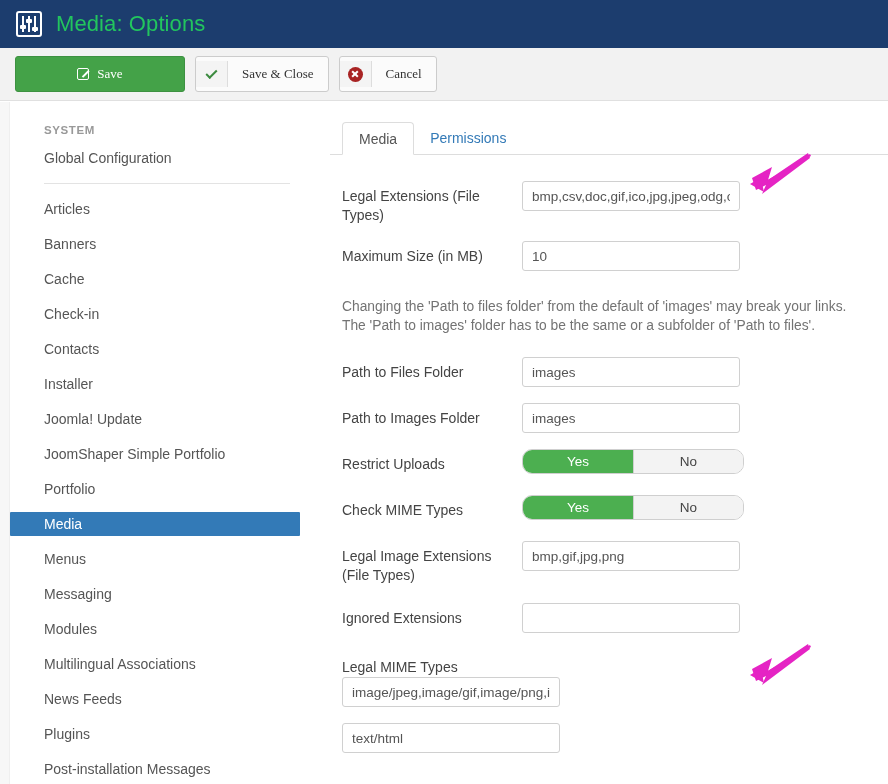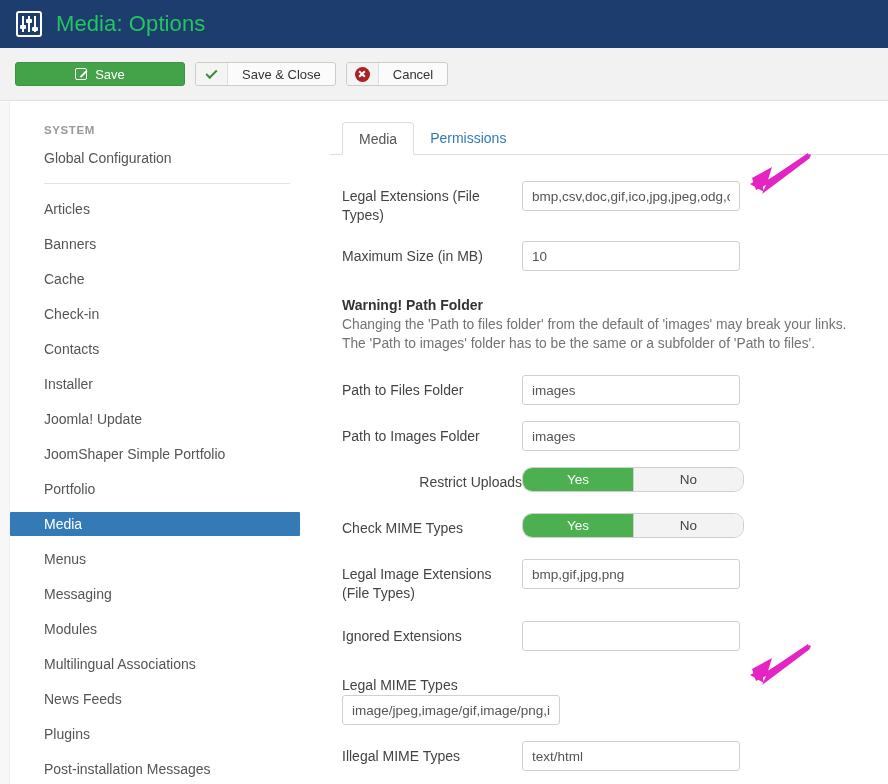--- a/index.html
+++ b/index.html
@@ -74,27 +74,28 @@
     width: 888px;
     height: 53px;
     background: #f2f2f2;
     border-bottom: 1px solid #e0e0e0;
     display: flex;
     align-items: center;
     padding-left: 15px;
     gap: 10px;
   }
   .btn {
-    height: 24px;
+    height: 36px;
     display: inline-flex;
     align-items: center;
     border-radius: 3px;
     font-size: 13px;
     cursor: pointer;
     user-select: none;
+    font-family: Liberation Serif, serif;
   }
   #btn-save {
     background: #44a248;
     border: 1px solid #3d9141;
     color: #ffffff;
     width: 170px;
     justify-content: center;
     gap: 8px;
   }
   #btn-save .icon-pencil-square {
@@ -423,40 +424,39 @@
     </div>
 
     <div class="form-row">
       <div class="form-label">Maximum Size (in MB)</div>
       <div class="form-control">
         <input class="text-input" type="text" value="10" style="">
       </div>
     </div>
 
     <div class="warning-block">
-      <div class="warning-title">Warning! Path Folder</div>
       <div class="warning-line">Changing the 'Path to files folder' from the default of 'images' may break your links.</div>
       <div class="warning-line">The 'Path to images' folder has to be the same or a subfolder of 'Path to files'.</div>
     </div>
 
     <div class="form-row" style="margin-top:22px;">
       <div class="form-label">Path to Files Folder</div>
       <div class="form-control">
         <input class="text-input" type="text" value="images" style="">
       </div>
     </div>
 
     <div class="form-row">
       <div class="form-label">Path to Images Folder</div>
       <div class="form-control">
         <input class="text-input" type="text" value="images" style="">
       </div>
     </div>
 
-    <div class="form-row" style="text-align:right;">
+    <div class="form-row" style="">
       <div class="form-label">Restrict Uploads</div>
       <div class="form-control">
         <div class="toggle">
           <div class="opt on">Yes</div>
           <div class="opt off">No</div>
         </div>
       </div>
     </div>
 
     <div class="form-row" style="margin-top:21px;">
@@ -484,21 +484,20 @@
     </div>
 
     <div class="form-row" style="margin-top:19px;flex-direction:column;">
       <div class="form-label">Legal MIME Types</div>
       <div class="form-control">
         <input class="text-input" type="text" value="image/jpeg,image/gif,image/png,im" style="">
       </div>
     </div>
 
     <div class="form-row" style="margin-top:16px;">
-      <div class="form-label">Illegal MIME Types</div>
       <div class="form-control">
         <input class="text-input" type="text" value="text/html" style="">
       </div>
     </div>
 
   </div>
 </div>
 
 <svg class="annot-arrow" style="left:742px; top:150px;" width="70" height="45" viewBox="0 0 70 45">
   <path d="M 66 3 L 26 30 L 30 17 L 10 28 L 14 40 L 24 35 L 20 44 L 68 8 Z" fill="#e524c4"></path>

